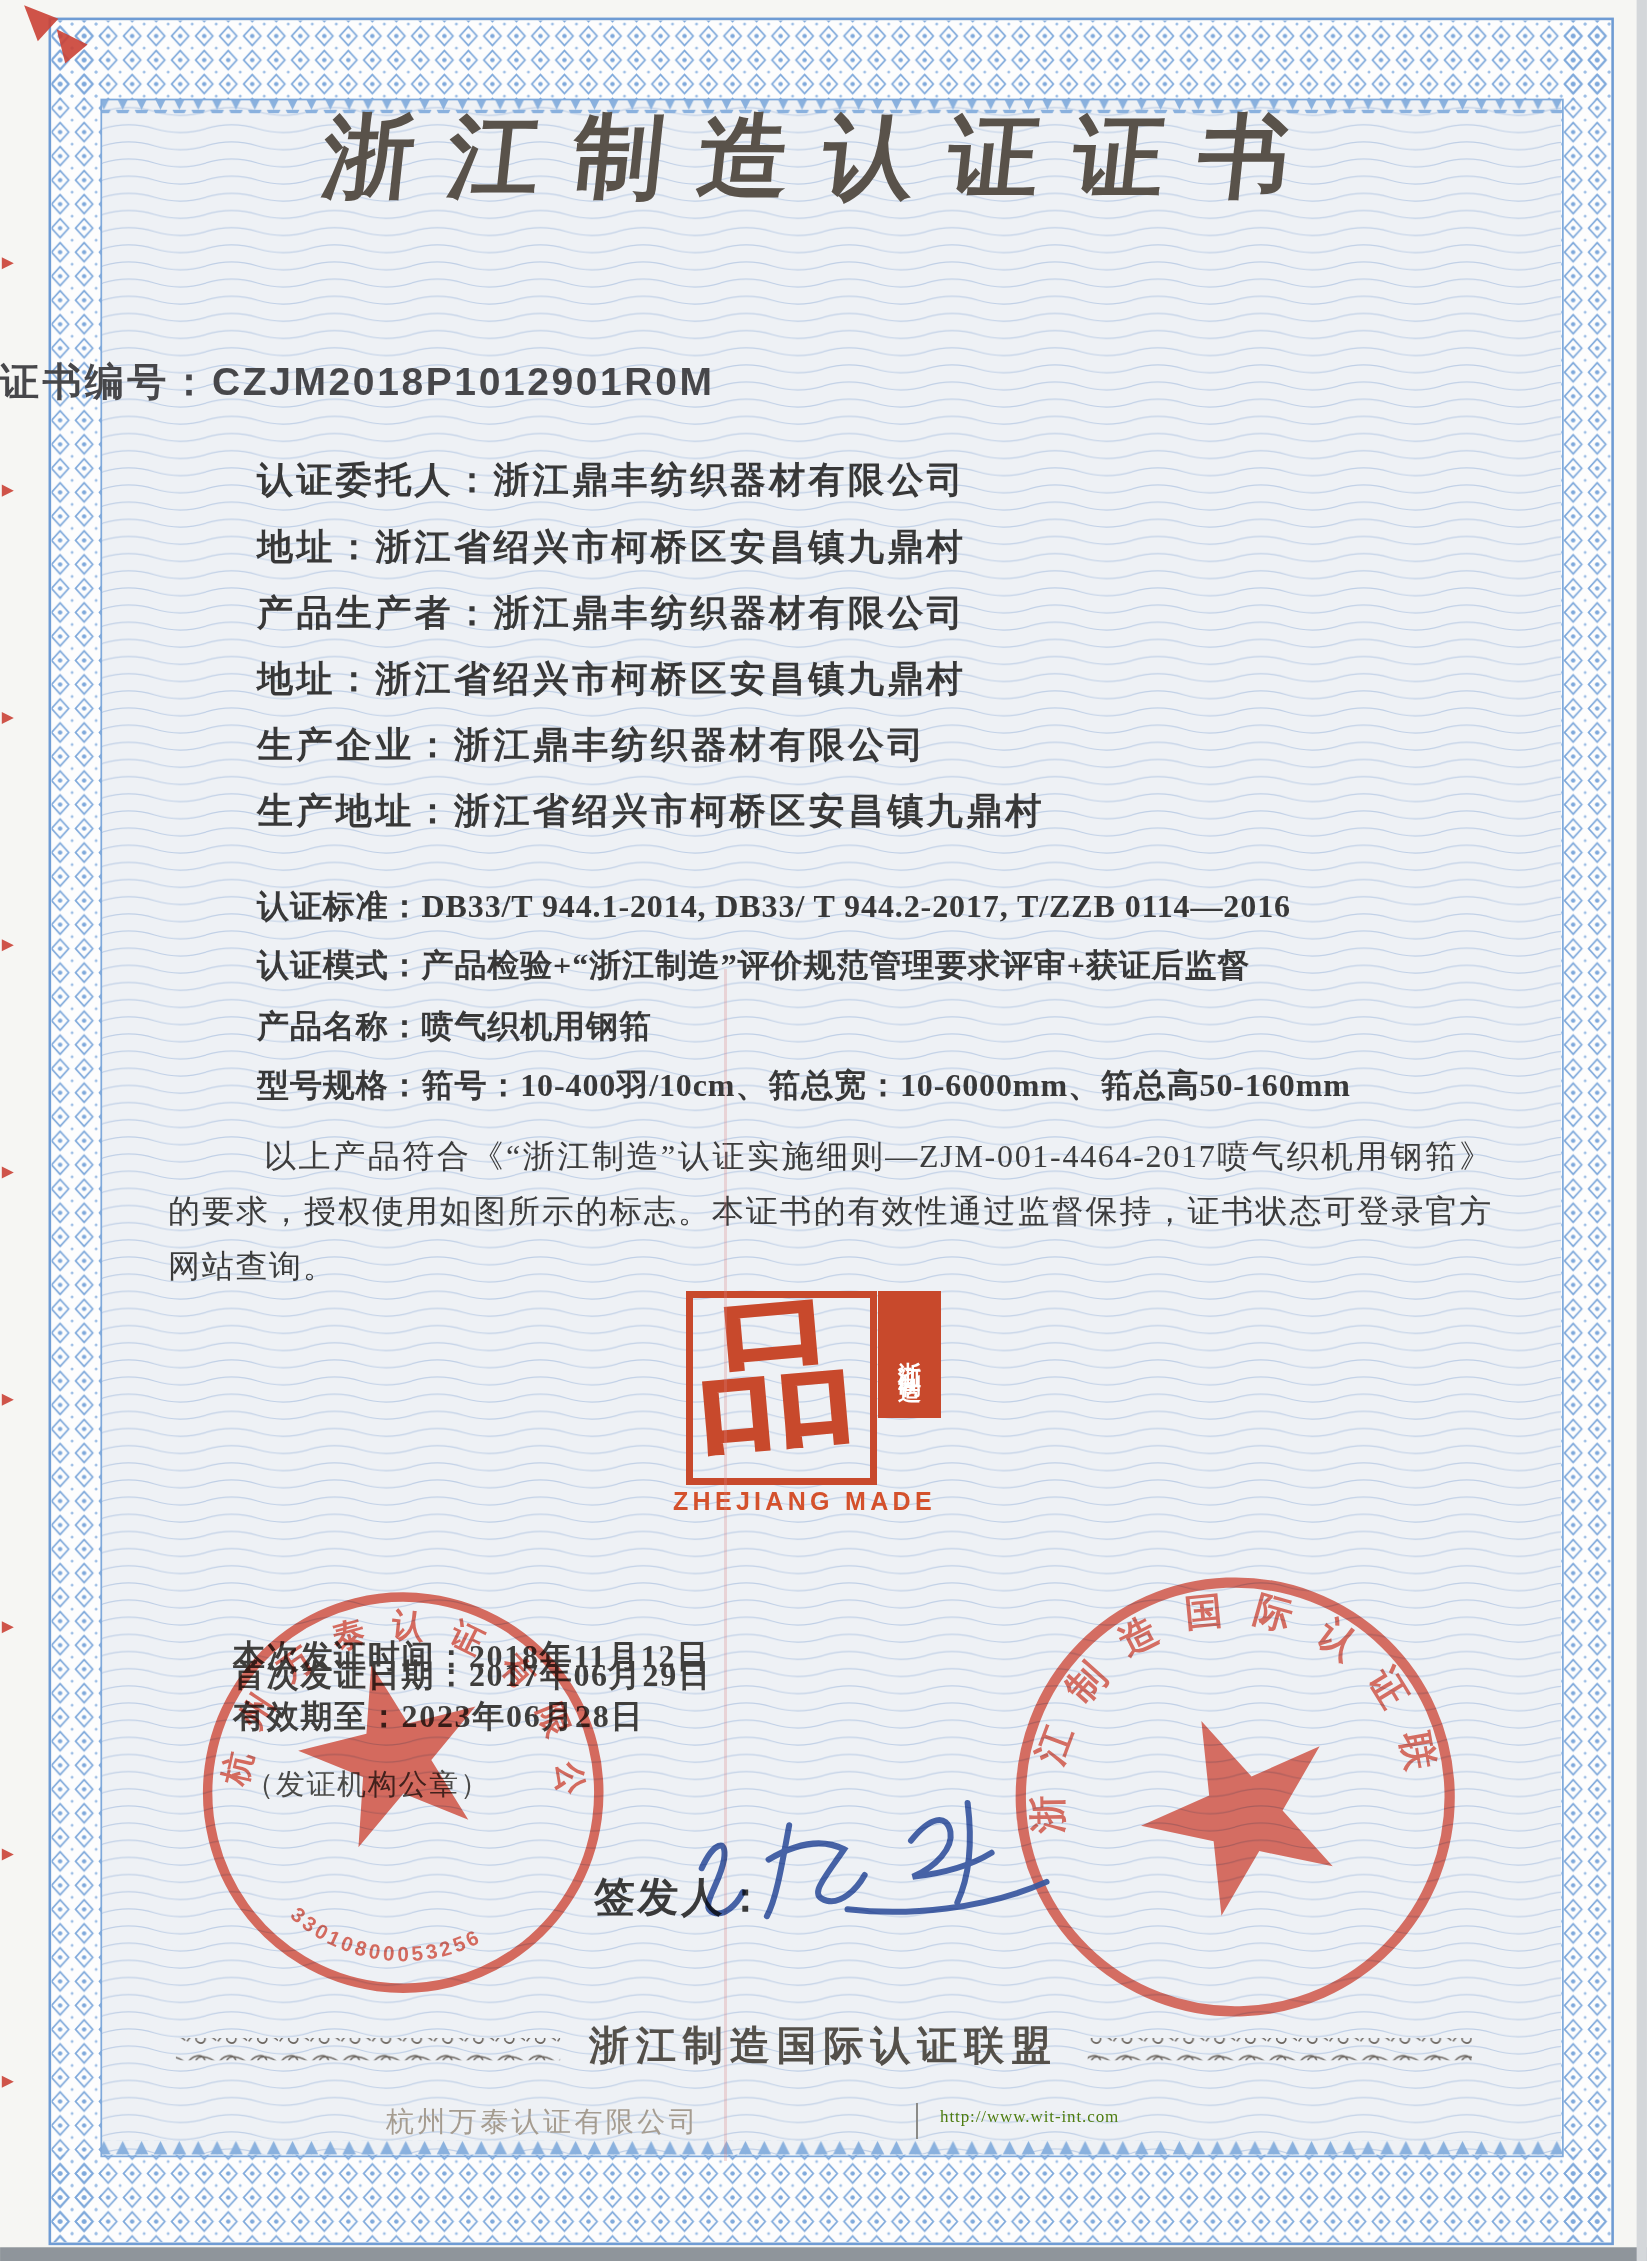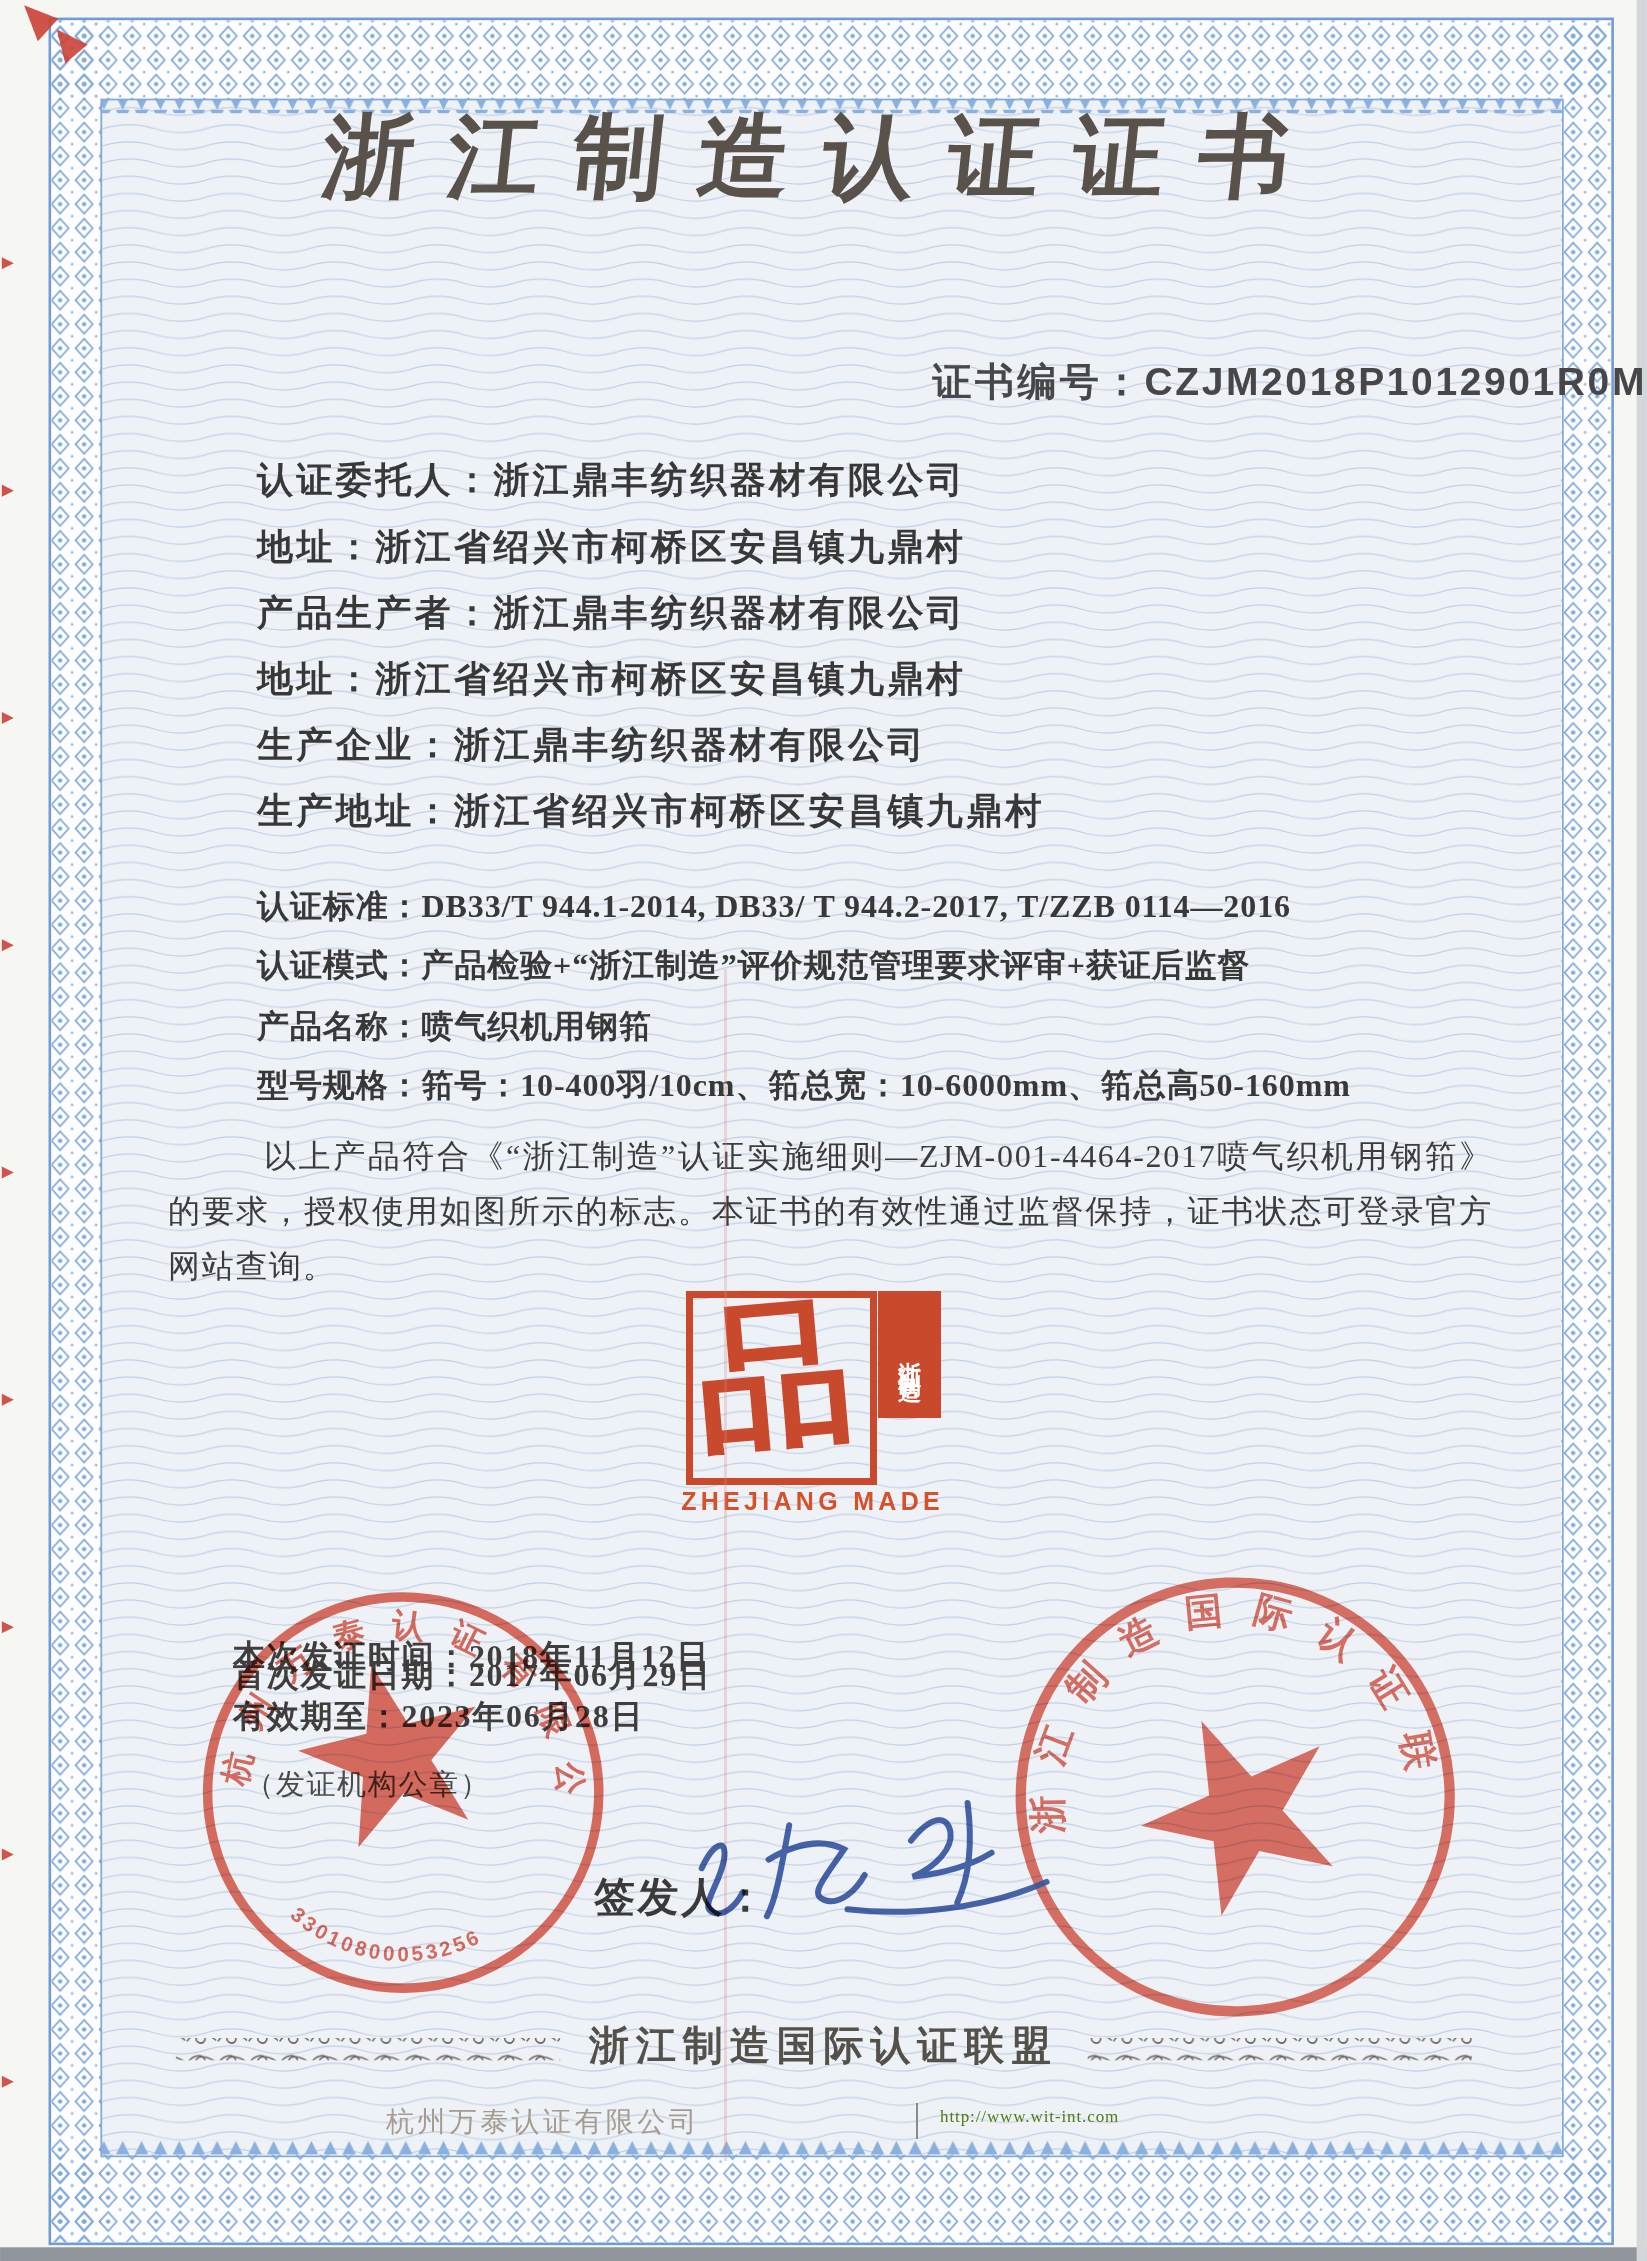--- a/index.html
+++ b/index.html
@@ -4,39 +4,39 @@
 <style>
   html,body{margin:0;padding:0;background:#d8d8d6;}
   .page{position:relative;width:1647px;height:2261px;background:#f6f6f3;overflow:hidden;
         font-family:"Liberation Serif","DejaVu Serif",serif;}
   .abs{position:absolute;}
   svg.layer{position:absolute;left:0;top:0;width:1647px;height:2261px;}
   svg.overlay{z-index:6;mix-blend-mode:multiply;pointer-events:none;}
   .txt{position:absolute;color:#3a3a3a;white-space:nowrap;z-index:3;}
   .title{left:0;right:0;top:96px;text-align:center;font-size:91px;font-weight:bold;
          color:#59524a;letter-spacing:34px;transform:skewX(-6deg);}
-  .certline{left:0;right:0;top:355px;text-align:right;font-size:39px;color:#47474a;
+  .certline{left:0;right:0;top:355px;text-align:left;font-size:39px;color:#47474a;
             font-family:"Liberation Sans","DejaVu Sans",sans-serif;}
   .certline .lbl{font-weight:bold;letter-spacing:3.4px;}
   .certline .val{letter-spacing:2.6px;font-weight:600;}
   .info{left:257px;font-size:36px;font-weight:bold;letter-spacing:3.4px;color:#383838;}
   .spec{left:257px;font-size:32px;font-weight:bold;letter-spacing:0.9px;color:#383838;}
   .statement{position:absolute;left:168px;top:1129px;width:1325px;z-index:3;
              font-size:32px;line-height:55px;letter-spacing:1.7px;color:#3c3c3c;
              text-indent:96px;text-align:justify;white-space:normal;}
   .logo-square{position:absolute;left:686px;top:1291px;width:177px;height:180px;
                border:7.7px solid #c8492c;z-index:3;}
   .logo-glyph{position:absolute;left:662px;top:1282px;width:225px;text-align:center;
               font-size:156px;line-height:189px;font-weight:bold;color:#c8492c;z-index:4;
               transform:rotate(-5deg);}
   .logo-bar{position:absolute;left:878px;top:1291px;width:63px;height:127px;
             background:#c8492c;z-index:3;display:flex;align-items:center;justify-content:center;}
   .logo-bar span{writing-mode:vertical-rl;text-orientation:upright;color:#ffffff;
                  font-size:23px;letter-spacing:6px;font-weight:bold;}
-  .logo-caption{position:absolute;left:673px;top:1487px;width:271px;text-align:right;
+  .logo-caption{position:absolute;left:673px;top:1487px;width:271px;text-align:left;
                 font-size:25px;font-weight:bold;color:#d4512c;letter-spacing:4.3px;z-index:3;
                 font-family:"Liberation Sans","DejaVu Sans",sans-serif;}
   .dateline{left:233px;font-size:32px;font-weight:bold;letter-spacing:1.7px;color:#3f3e3c;}
   .sealnote{left:245px;top:1765px;font-size:29px;letter-spacing:1.7px;color:#4a4a48;}
   .signer{left:559px;top:1870px;font-size:41px;font-weight:bold;letter-spacing:2.6px;margin-left:35px;}
   .alliance{left:0;right:0;top:2018px;text-align:center;font-size:40px;font-weight:bold;
             color:#54504a;letter-spacing:6.9px;}
   .f-company{left:386px;top:2103px;font-size:28px;color:#a59c90;letter-spacing:3.4px;}
   .f-divider{left:916px;top:2103px;width:1.7px;height:36px;background:#8b8b88;z-index:3;}
   .f-url{left:940px;top:2107px;font-size:17px;color:#4d7c0f;letter-spacing:0.9px;text-align:center;}

